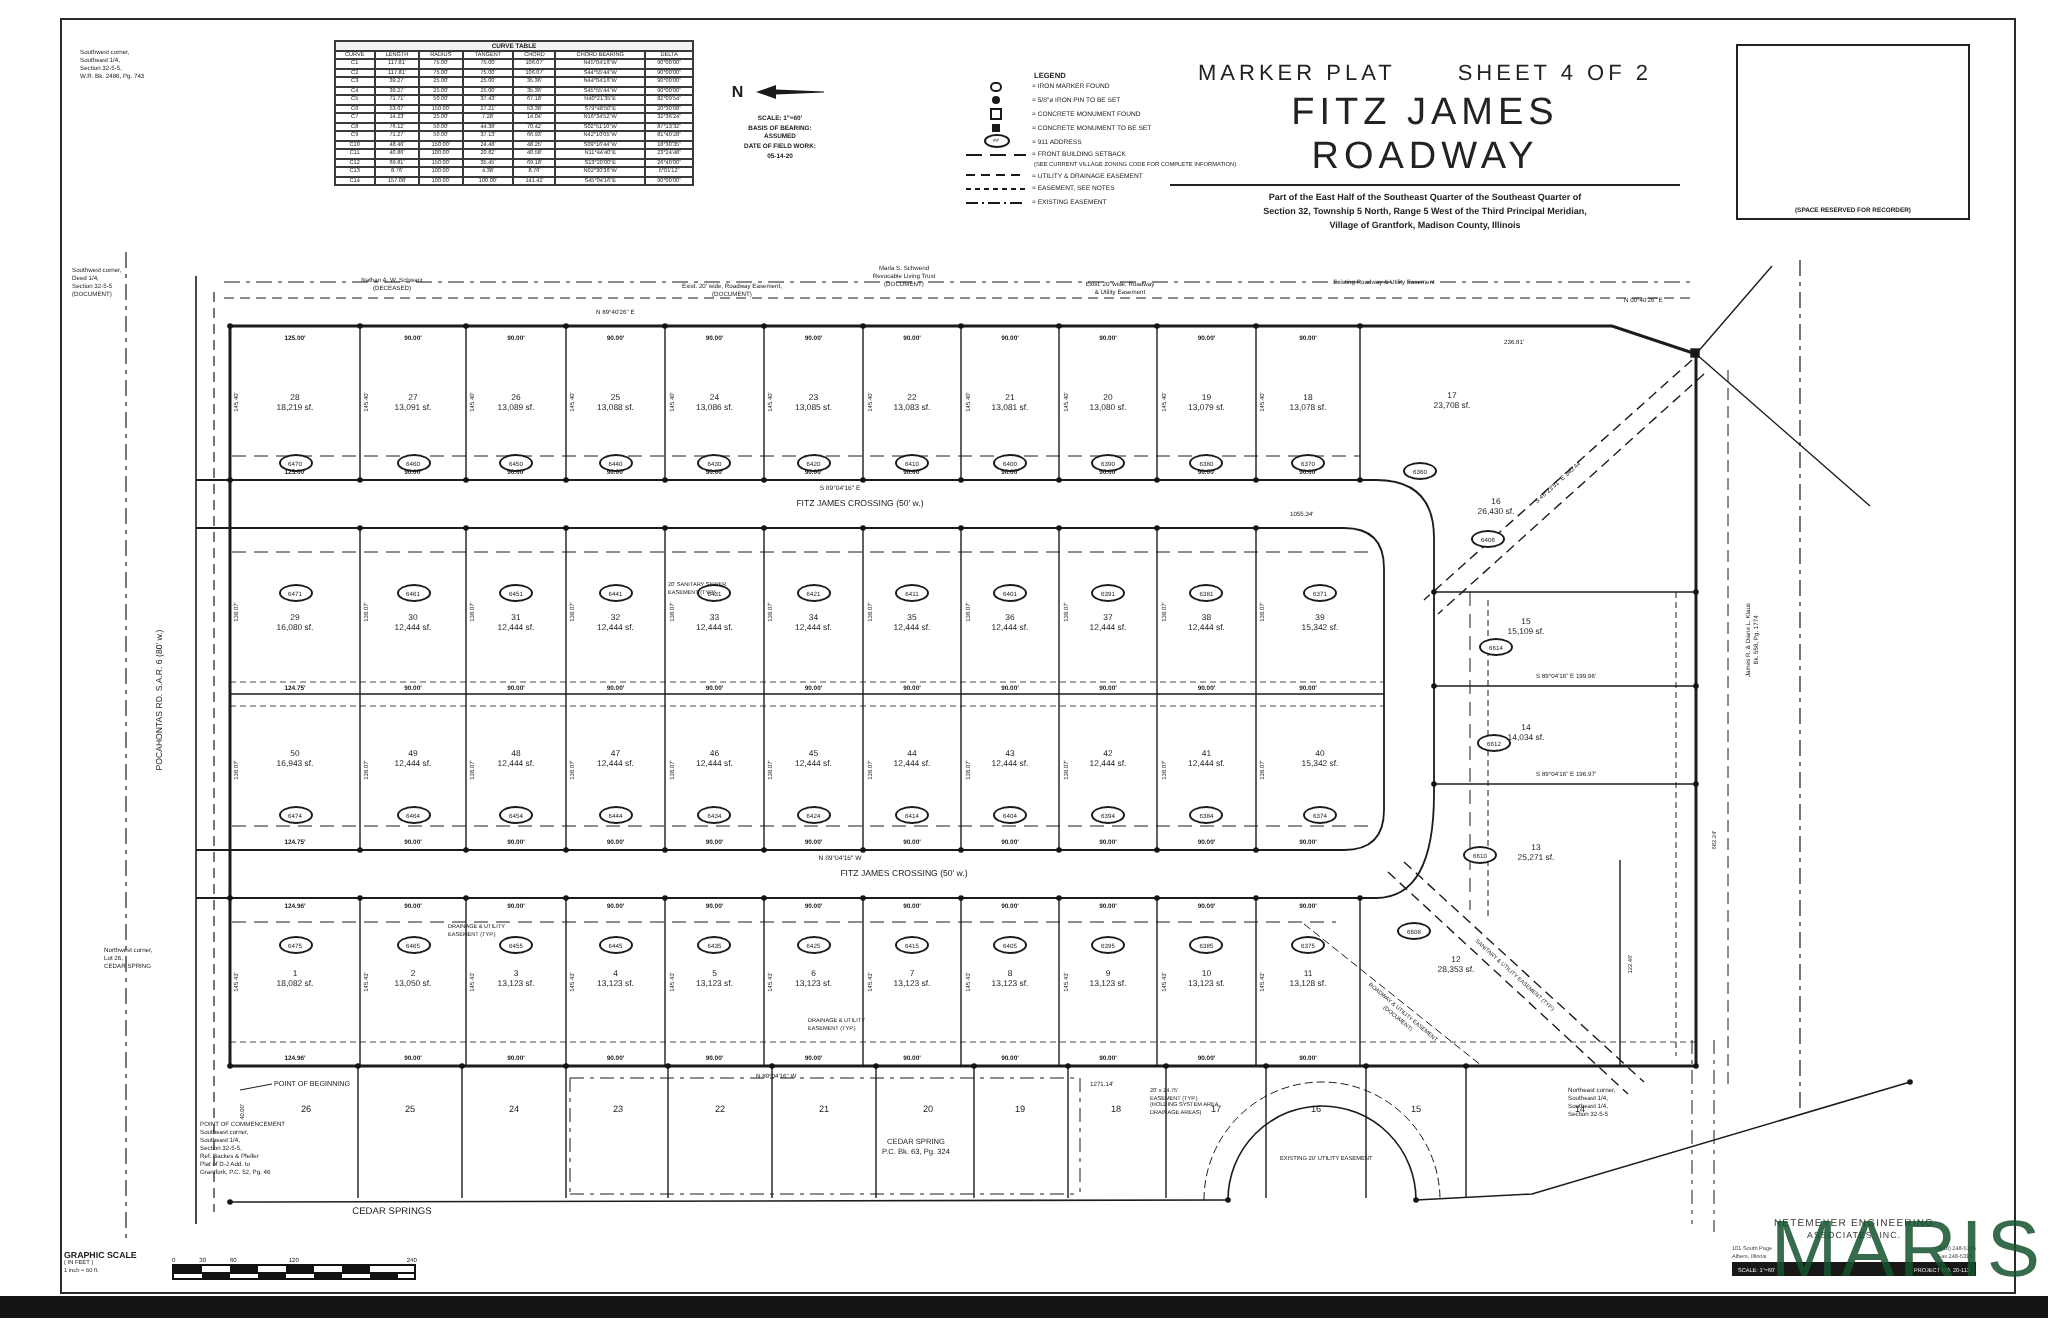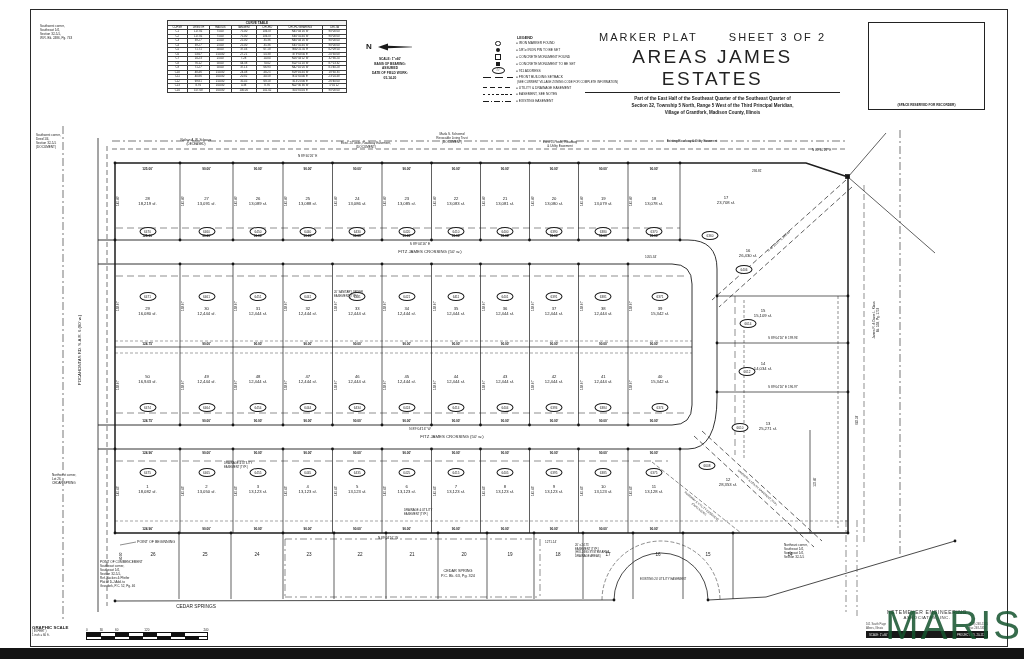--- a/index.html
+++ b/index.html
@@ -1002,23 +1002,23 @@
             <div class="sym-line l-dd"></div>
           </div>
           <div>= EXISTING EASEMENT</div>
         </div>
       </div>
   </div>
 
   <div class="abs title-block">
     <div class="tb-row">
       <span>MARKER PLAT</span>
-      <span>SHEET 3 OF 2</span>
+      <span>SHEET 4 OF 2</span>
     </div>
-    <div><span class="plat-title">AREAS JAMES ESTATES</span></div>
+    <div><span class="plat-title">FITZ JAMES ROADWAY</span></div>
     <div class="tb-desc">
       <div>Part of the East Half of the Southeast Quarter of the Southeast Quarter of</div>
       <div>Section 32, Township 5 North, Range 5 West of the Third Principal Meridian,</div>
       <div>Village of Grantfork, Madison County, Illinois</div>
     </div>
   </div>
 
   <div class="abs recorder-box">
     <div>(SPACE RESERVED FOR RECORDER)</div>
   </div>

